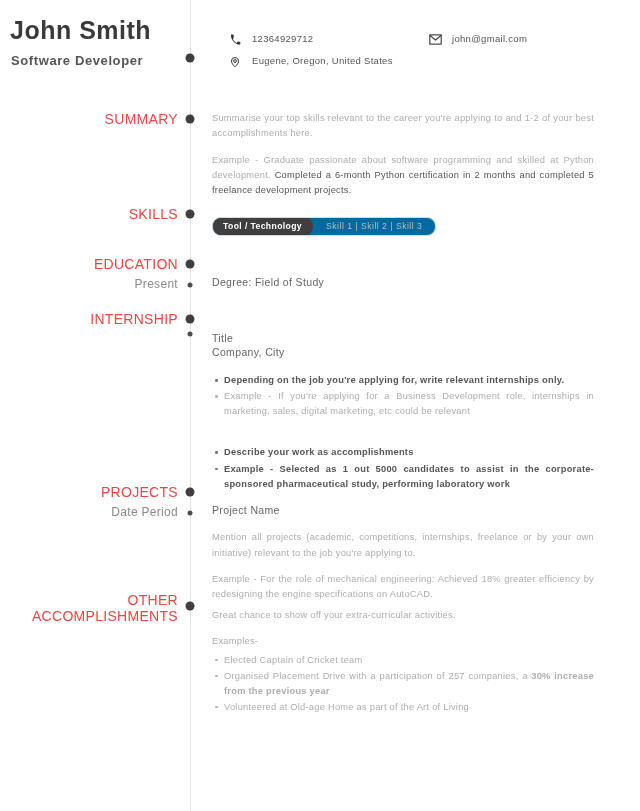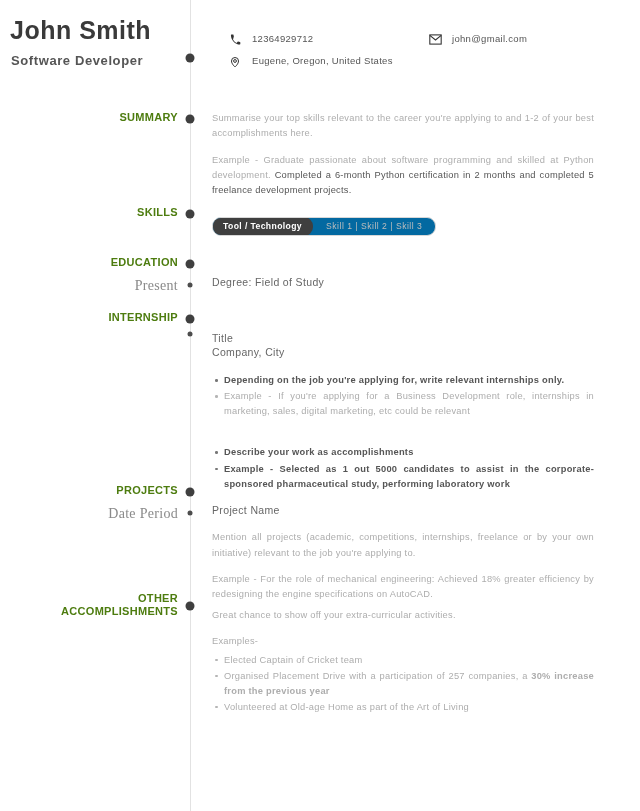--- a/index.html
+++ b/index.html
@@ -99,30 +99,29 @@
     margin-right: 10px;
     display: flex;
     align-items: center;
     justify-content: center;
     color: #333;
   }
   .contact-item .ic svg { display: block; }
 
   
   .sec-title {
-    font-size: 11px;
-    font-weight: bold;
-    color: #4d7c0f;
+    font-size: 14px;
+    font-weight: normal;
+    color: #ef4444;
     letter-spacing: 0.3px;
   }
   .sub-label {
-    font-size: 14px;
+    font-size: 12px;
     color: #8a8a8a;
     letter-spacing: 0.3px;
-    font-family: Liberation Serif, serif;
   }
 
   
   .para {
     font-size: 9.3px;
     line-height: 1.65;
     color: #adadad;
     text-align: justify;
     letter-spacing: 0.25px;
     margin: 0 0 11px 0;

